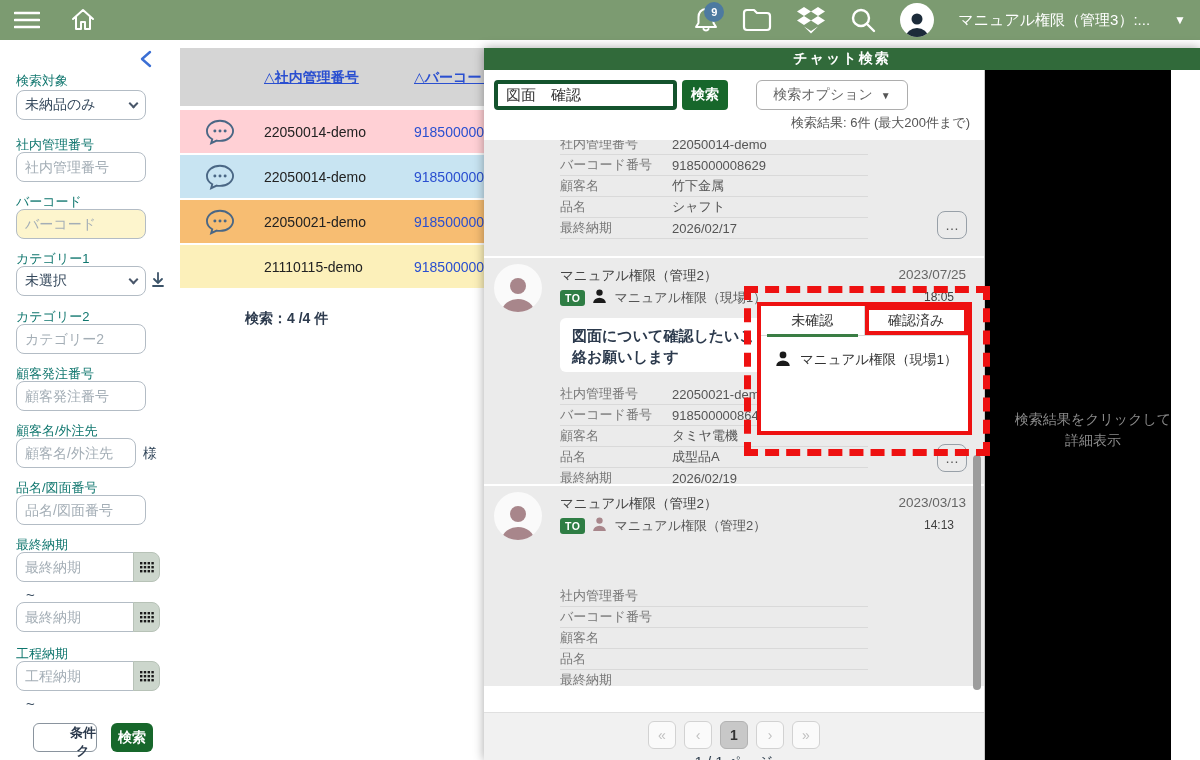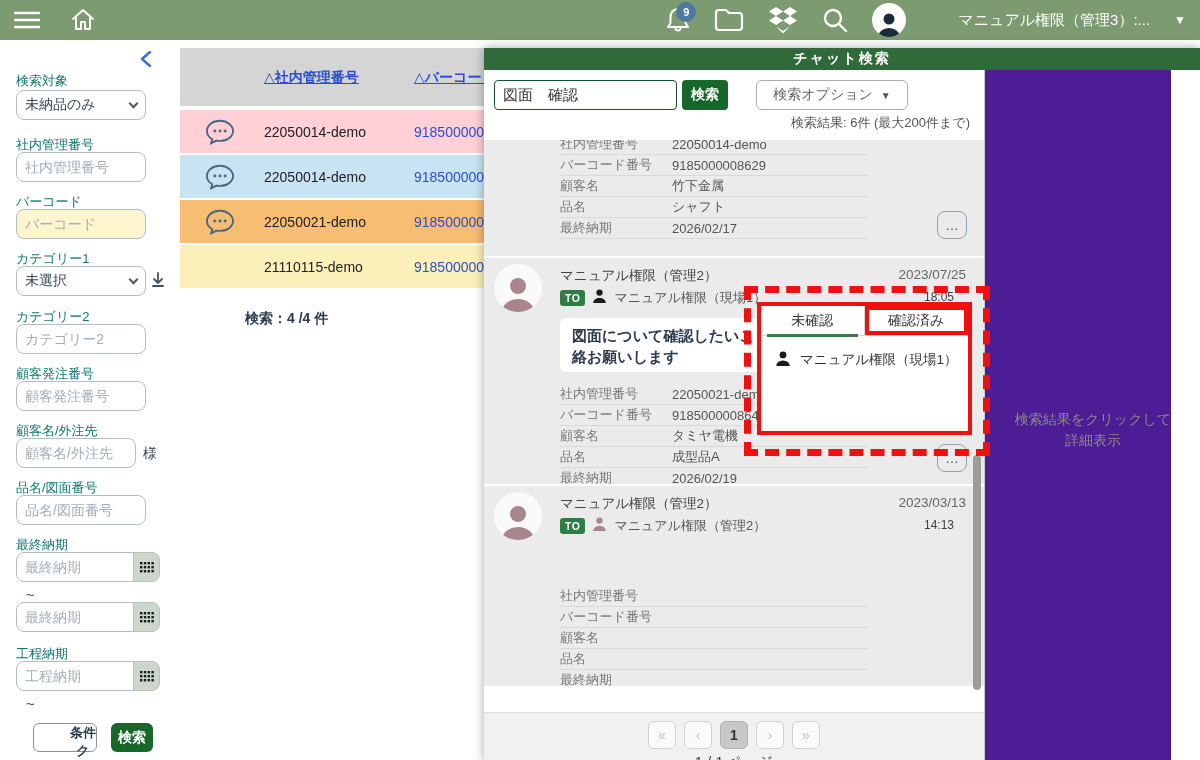--- a/index.html
+++ b/index.html
@@ -11,21 +11,21 @@
   
   #topbar { position:absolute; left:0; top:0; width:1200px; height:40px; background:#7c9b71;
             display:flex; align-items:center; padding:0 14px; }
   .tb-icon { display:flex; align-items:center; justify-content:center; cursor:pointer; }
   #tb-right { margin-left:auto; display:flex; align-items:center; gap:24px; }
   .bell-wrap { position:relative; }
   .badge { position:absolute; left:10px; top:-5px; min-width:20px; height:20px; border-radius:10px;
            background:#4d7aa0; color:#fff; font-size:11px; font-weight:bold;
            display:flex; align-items:center; justify-content:center; padding:0 5px; }
   .avatar-lg { width:34px; height:34px; border-radius:50%; background:#fff; display:flex; align-items:flex-end; justify-content:center; overflow:hidden; }
-  #user-name { color:#fff; font-size:15px; white-space:nowrap;margin-left:28px; }
+  #user-name { color:#fff; font-size:15px; white-space:nowrap; }
   .tb-caret { color:#fff; font-size:12px; }
 
   
   #sidebar { position:absolute; left:0; top:40px; width:180px; height:720px; background:#fff; }
   .f-label { position:absolute; left:16px; font-size:13px; color:#0f766e; white-space:nowrap; }
   .f-input, .f-select { position:absolute; left:16px; height:30px; width:130px; border:1px solid #b3bcc5;
             border-radius:8px; font-size:14px; color:#33475b; padding:0 8px; background:#fff;
             font-family:inherit; }
   .f-input::placeholder { color:#a4aeb6; }
   .f-select { display:flex; align-items:center; justify-content:space-between; cursor:pointer; }
@@ -58,21 +58,21 @@
   #result-count { position:absolute; left:245px; top:310px; font-size:14px; font-weight:bold; color:#2c3a4d; }
 
   
   #chat-modal { position:absolute; left:484px; top:48px; width:716px; height:712px; background:#fff;
                 box-shadow:0 0 10px rgba(0,0,0,.35); z-index:10; }
   #chat-titlebar { position:absolute; left:0; top:0; width:716px; height:22px; background:#316a3a;
                    color:#fff; font-size:14px; font-weight:bold; display:flex; align-items:center;
                    justify-content:center; letter-spacing:2px; }
   #chat-left { position:absolute; left:0; top:22px; width:500px; height:620px; background:#fff; }
   #chat-search-input { position:absolute; left:10px; top:10px; width:183px; height:30px;
-                   border:1px solid #14532d; border-radius:4px; font-size:15px; color:#333;
+                   border:4px solid #14532d; border-radius:4px; font-size:15px; color:#333;
                    padding:0 8px; font-family:inherit; }
   #chat-search-btn { position:absolute; left:198px; top:10px; width:46px; height:30px; border-radius:4px; }
   #chat-options-btn { position:absolute; left:272px; top:10px; width:152px; height:30px;
                    border:1px solid #adadad; background:#fff; border-radius:6px; color:#666;
                    font-size:14px; cursor:pointer; display:flex; align-items:center; justify-content:center;
                    gap:8px; font-family:inherit; }
   .opt-caret { font-size:10px; color:#555; }
   #chat-summary { position:absolute; right:14px; top:44px; font-size:13px; color:#555; }
 
   #chat-list { position:absolute; left:0; top:70px; width:500px; height:550px; background:#fff; overflow:hidden; }
@@ -102,21 +102,21 @@
 
   #chat-footer { position:absolute; left:0; top:642px; width:500px; height:70px; background:#f1f1f1;
                  border-top:1px solid #e0e0e0; }
   .pager { position:absolute; left:0; top:8px; width:500px; display:flex; justify-content:center; gap:8px; }
   .pg-btn { width:28px; height:28px; border:1px solid #d2d2d2; border-radius:6px; background:#fafafa;
             color:#c0c0c0; font-size:14px; display:flex; align-items:center; justify-content:center;
             cursor:pointer; font-family:inherit; }
   .pg-btn.active { background:#c8c8c8; border-color:#b2b2b2; color:#333; font-weight:bold; }
   .pg-label { position:absolute; left:0; top:40px; width:500px; text-align:center; font-size:15px; color:#2f3e4d; }
 
-  #chat-right { position:absolute; left:500px; top:22px; width:187px; height:690px; background:#4c1d95;
+  #chat-right { position:absolute; left:500px; top:22px; width:187px; height:690px; background:#000000;
                 border-left:1px solid #c9c9c9; }
   .hint { position:absolute; left:0; top:339px; width:216px; text-align:center; font-size:14px;
           color:#8b8b8b; line-height:21px; }
 
   
   #confirm-popup { position:absolute; left:757px; top:302px; width:215px; height:133px; background:#fff;
                    border:4px solid #ee1111; z-index:30; }
   .pp-tabs { display:flex; height:30px; border-bottom:1px solid #d7d7d7; }
   .pp-tab { flex:1 1 50%; display:flex; align-items:center; justify-content:center; font-size:14px;
             color:#333; cursor:pointer; position:relative; }

